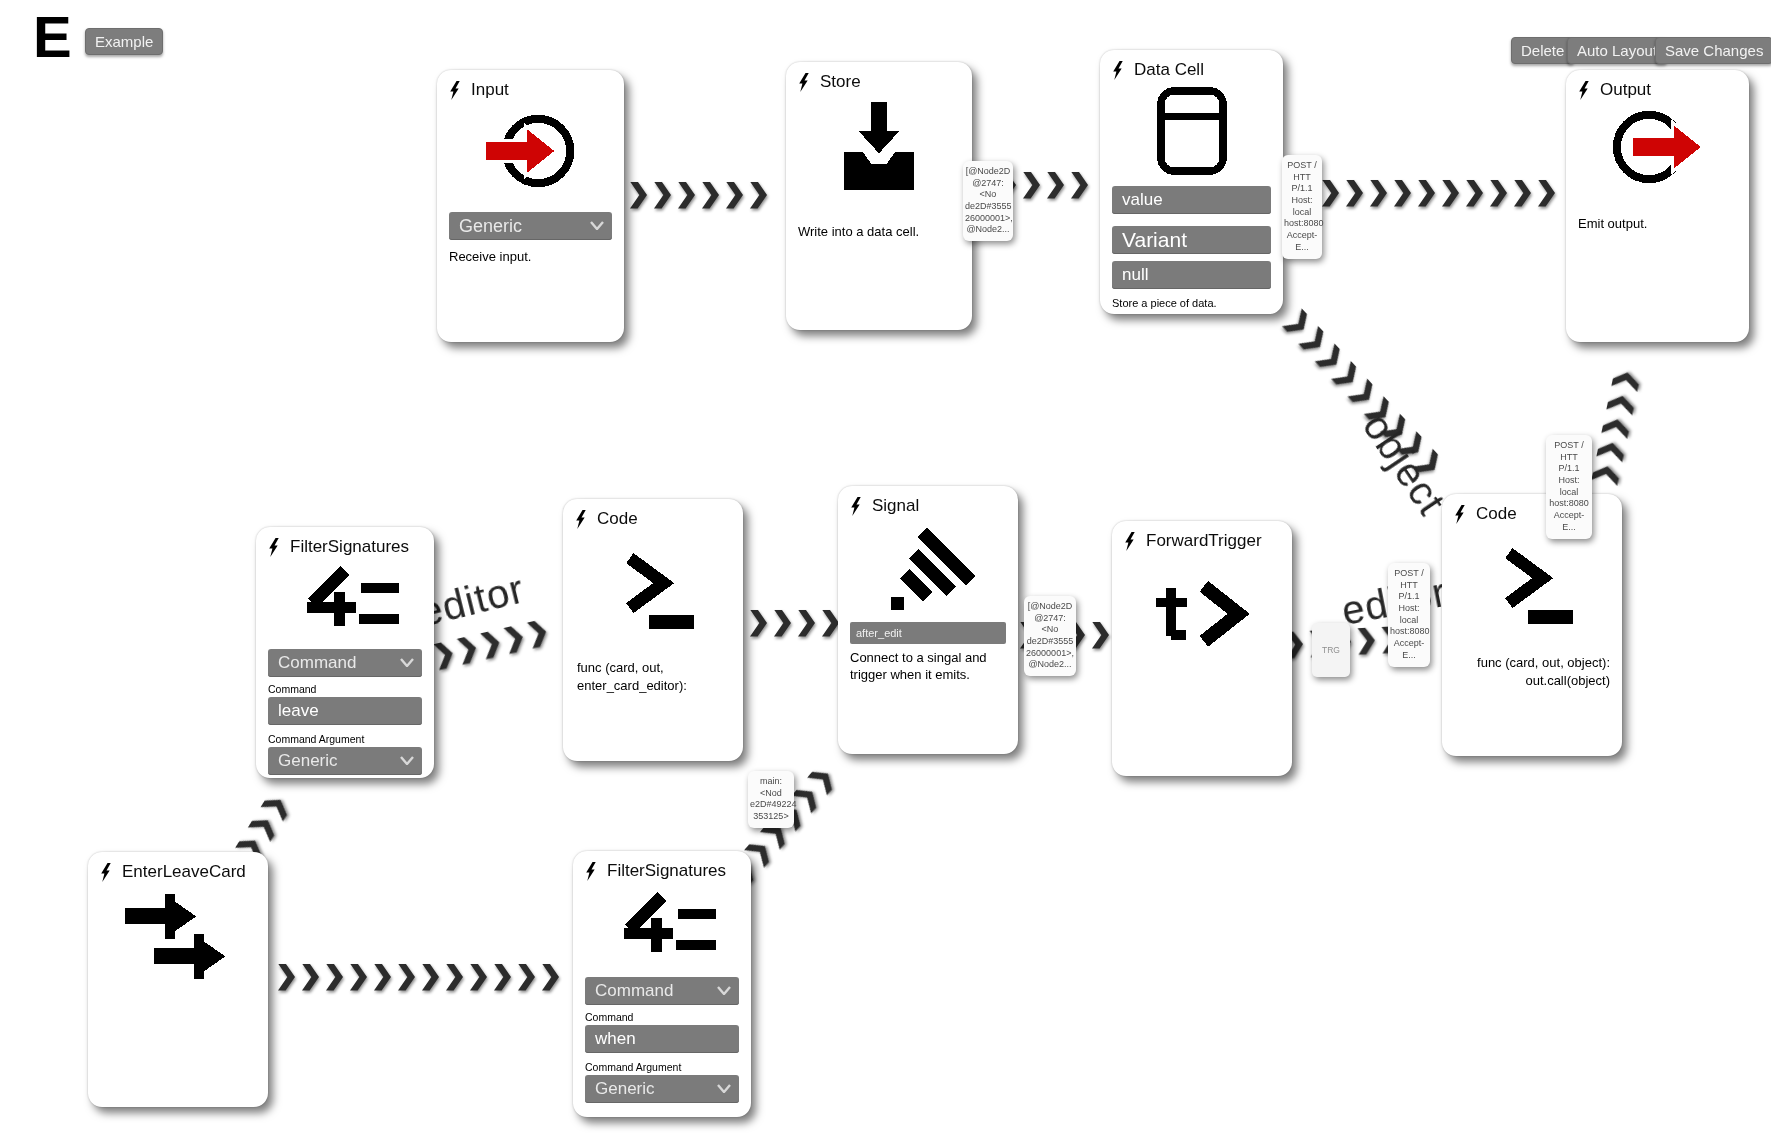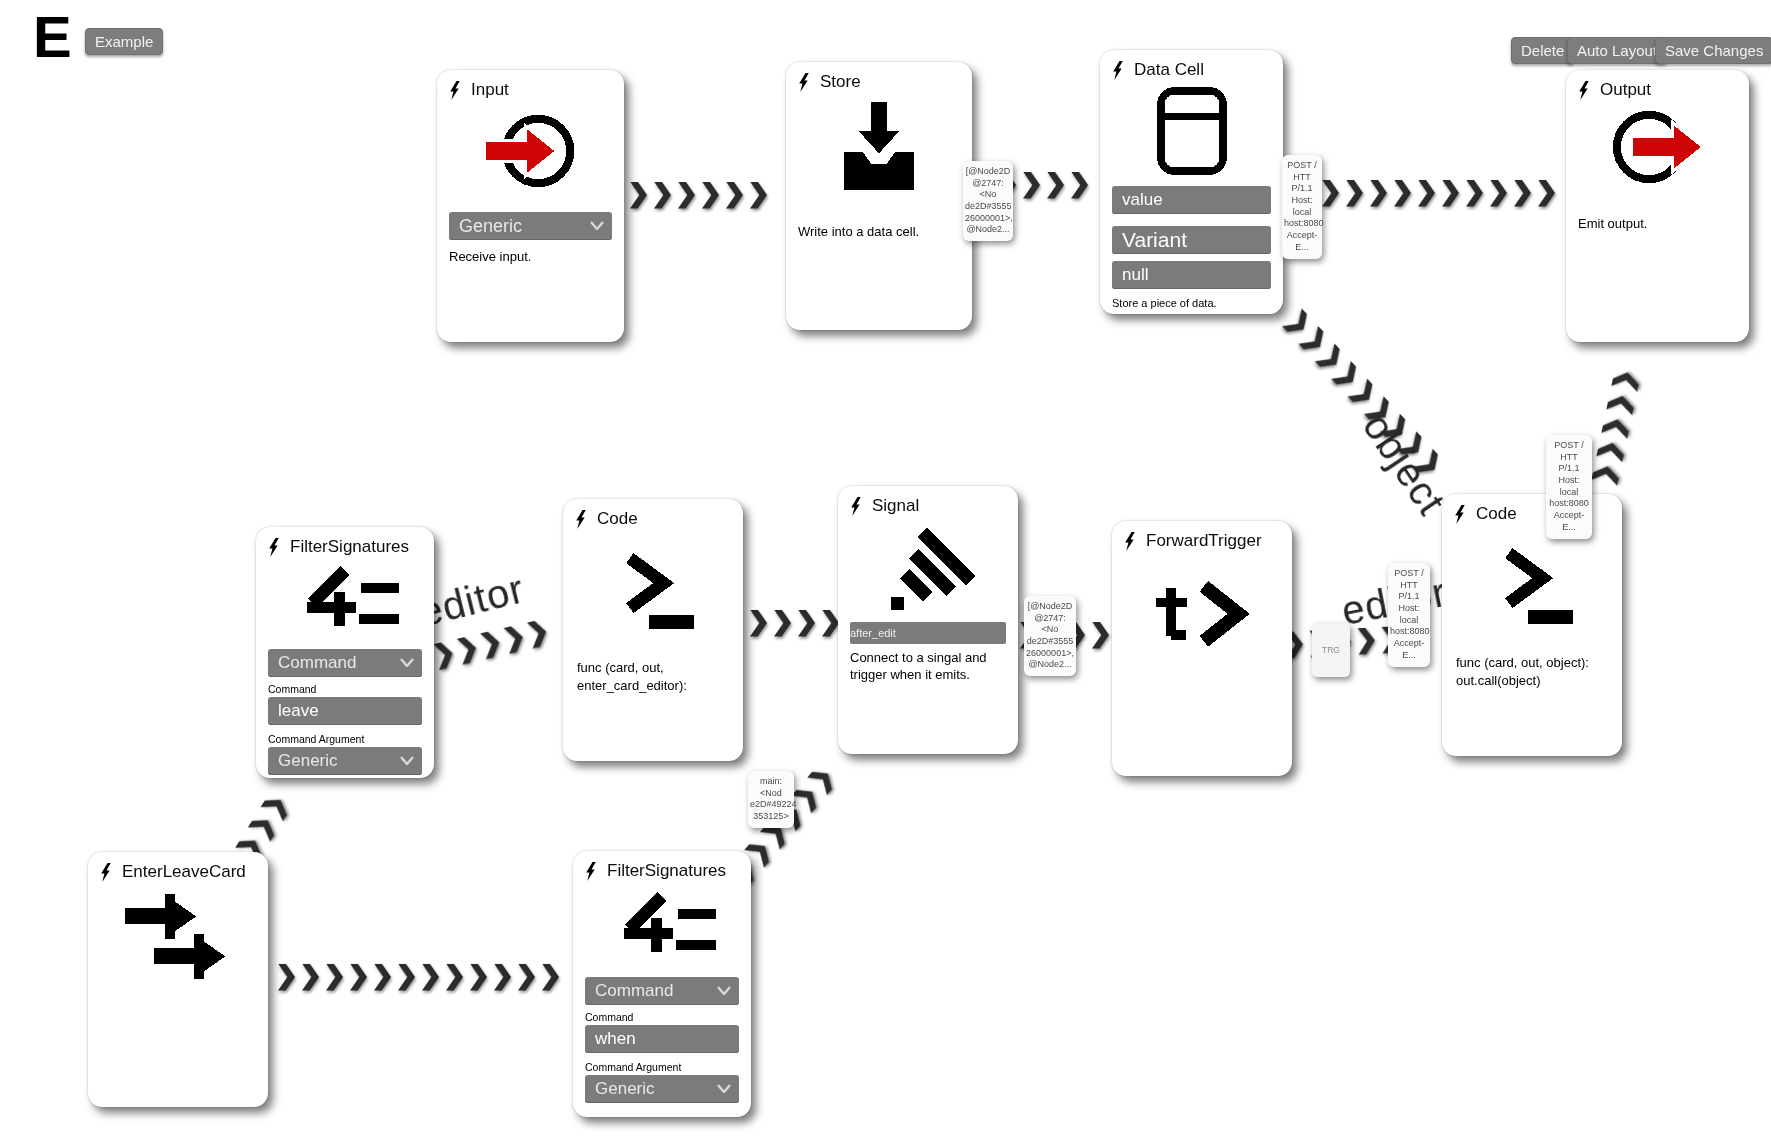--- a/index.html
+++ b/index.html
@@ -28,21 +28,21 @@
   .field,.dropdown{
     background:#7b7b7b;color:#fff;font-size:18px;border-radius:3px;
     padding:3px 10px;height:22px;line-height:22px;position:relative;
     box-shadow:inset 0 -1px 0 #666;cursor:pointer;
   }
   .dropdown{color:#e9e9e9;}
   .dd-arrow{position:absolute;right:8px;top:9px;line-height:0;}
   .mini-label{font-size:10.5px;color:#000;font-weight:500;}
   .signal-bar{
     background:#7b7b7b;color:#f0f0f0;font-size:11px;border-radius:2px;
-    padding:3px 0;height:16px;line-height:16px;cursor:pointer;
+    padding:3px 6px;height:16px;line-height:16px;cursor:pointer;
   }
   
   .conn{
     position:absolute;display:flex;align-items:center;z-index:1;
     height:30px;transform-origin:0 50%;
     filter:blur(.4px) drop-shadow(1px 2px 1.5px rgba(0,0,0,.45));
   }
   .chv{
     width:17px;height:27px;flex:none;margin-right:7px;background:#2c2c2c;
     clip-path:polygon(0 0,45% 0,100% 50%,45% 100%,0 100%,55% 50%);
@@ -343,21 +343,21 @@
           <path d="M7 0 L10 0 L6 7 L9 7 L2 18 L4 10 L1 10 Z" fill="#000"></path>
         </svg></span>
     <span class="card-title">Code</span>
   </div>
   <div class="icon-box" style="margin-top:22px;">
     <svg width="100" height="82" viewBox="0 0 112 92" shape-rendering="crispEdges">
       <path d="M30 8 L68 36 L30 64" fill="none" stroke="#000" stroke-width="14"></path>
       <rect x="52" y="72" width="50" height="16" fill="#000"></rect>
     </svg>
   </div>
-  <div class="code-text" style="margin-top:26px;">func (card, out, object):
+  <div class="code-text" style="margin-top:26px;text-align:right;">func (card, out, object):
 out.call(object)</div>
 </div>
 
 <div class="card" style="left:88px;top:852px;width:180px;height:255px;">
   <div class="card-header">
     <span class="icon-box"><svg width="13" height="19" viewBox="0 0 12 18">
           <path d="M7 0 L10 0 L6 7 L9 7 L2 18 L4 10 L1 10 Z" fill="#000"></path>
         </svg></span>
     <span class="card-title">EnterLeaveCard</span>
   </div>

